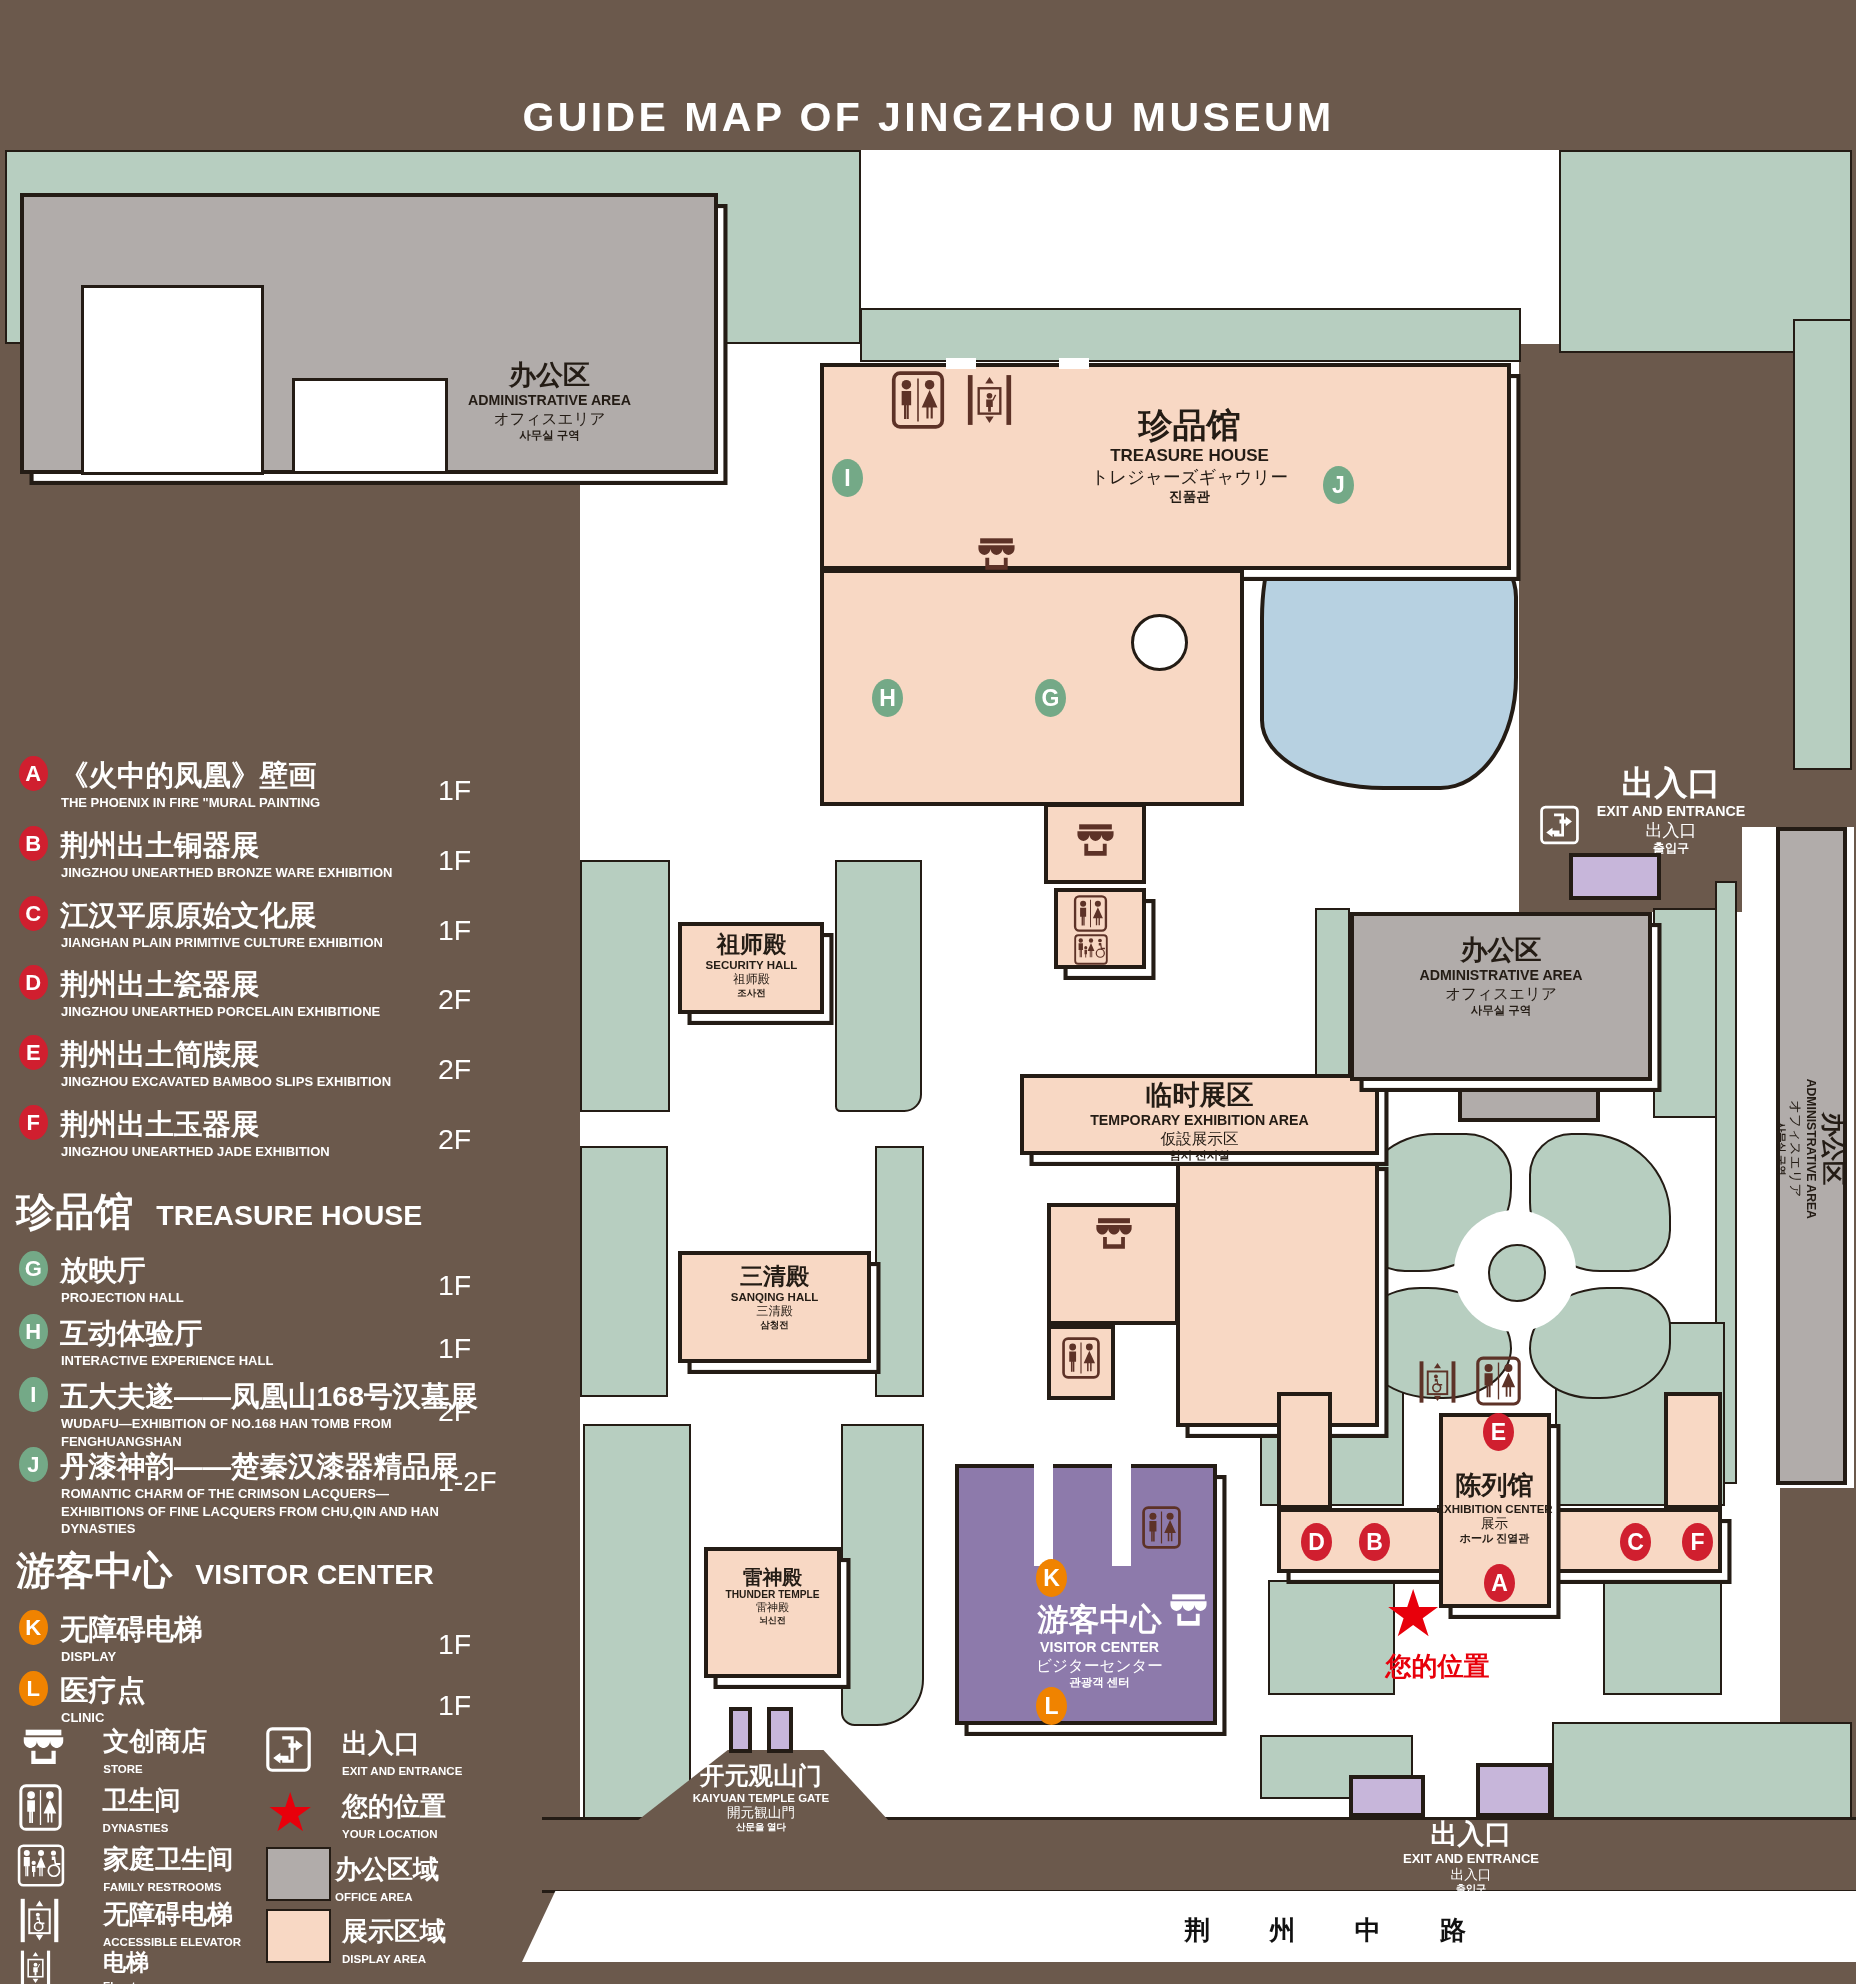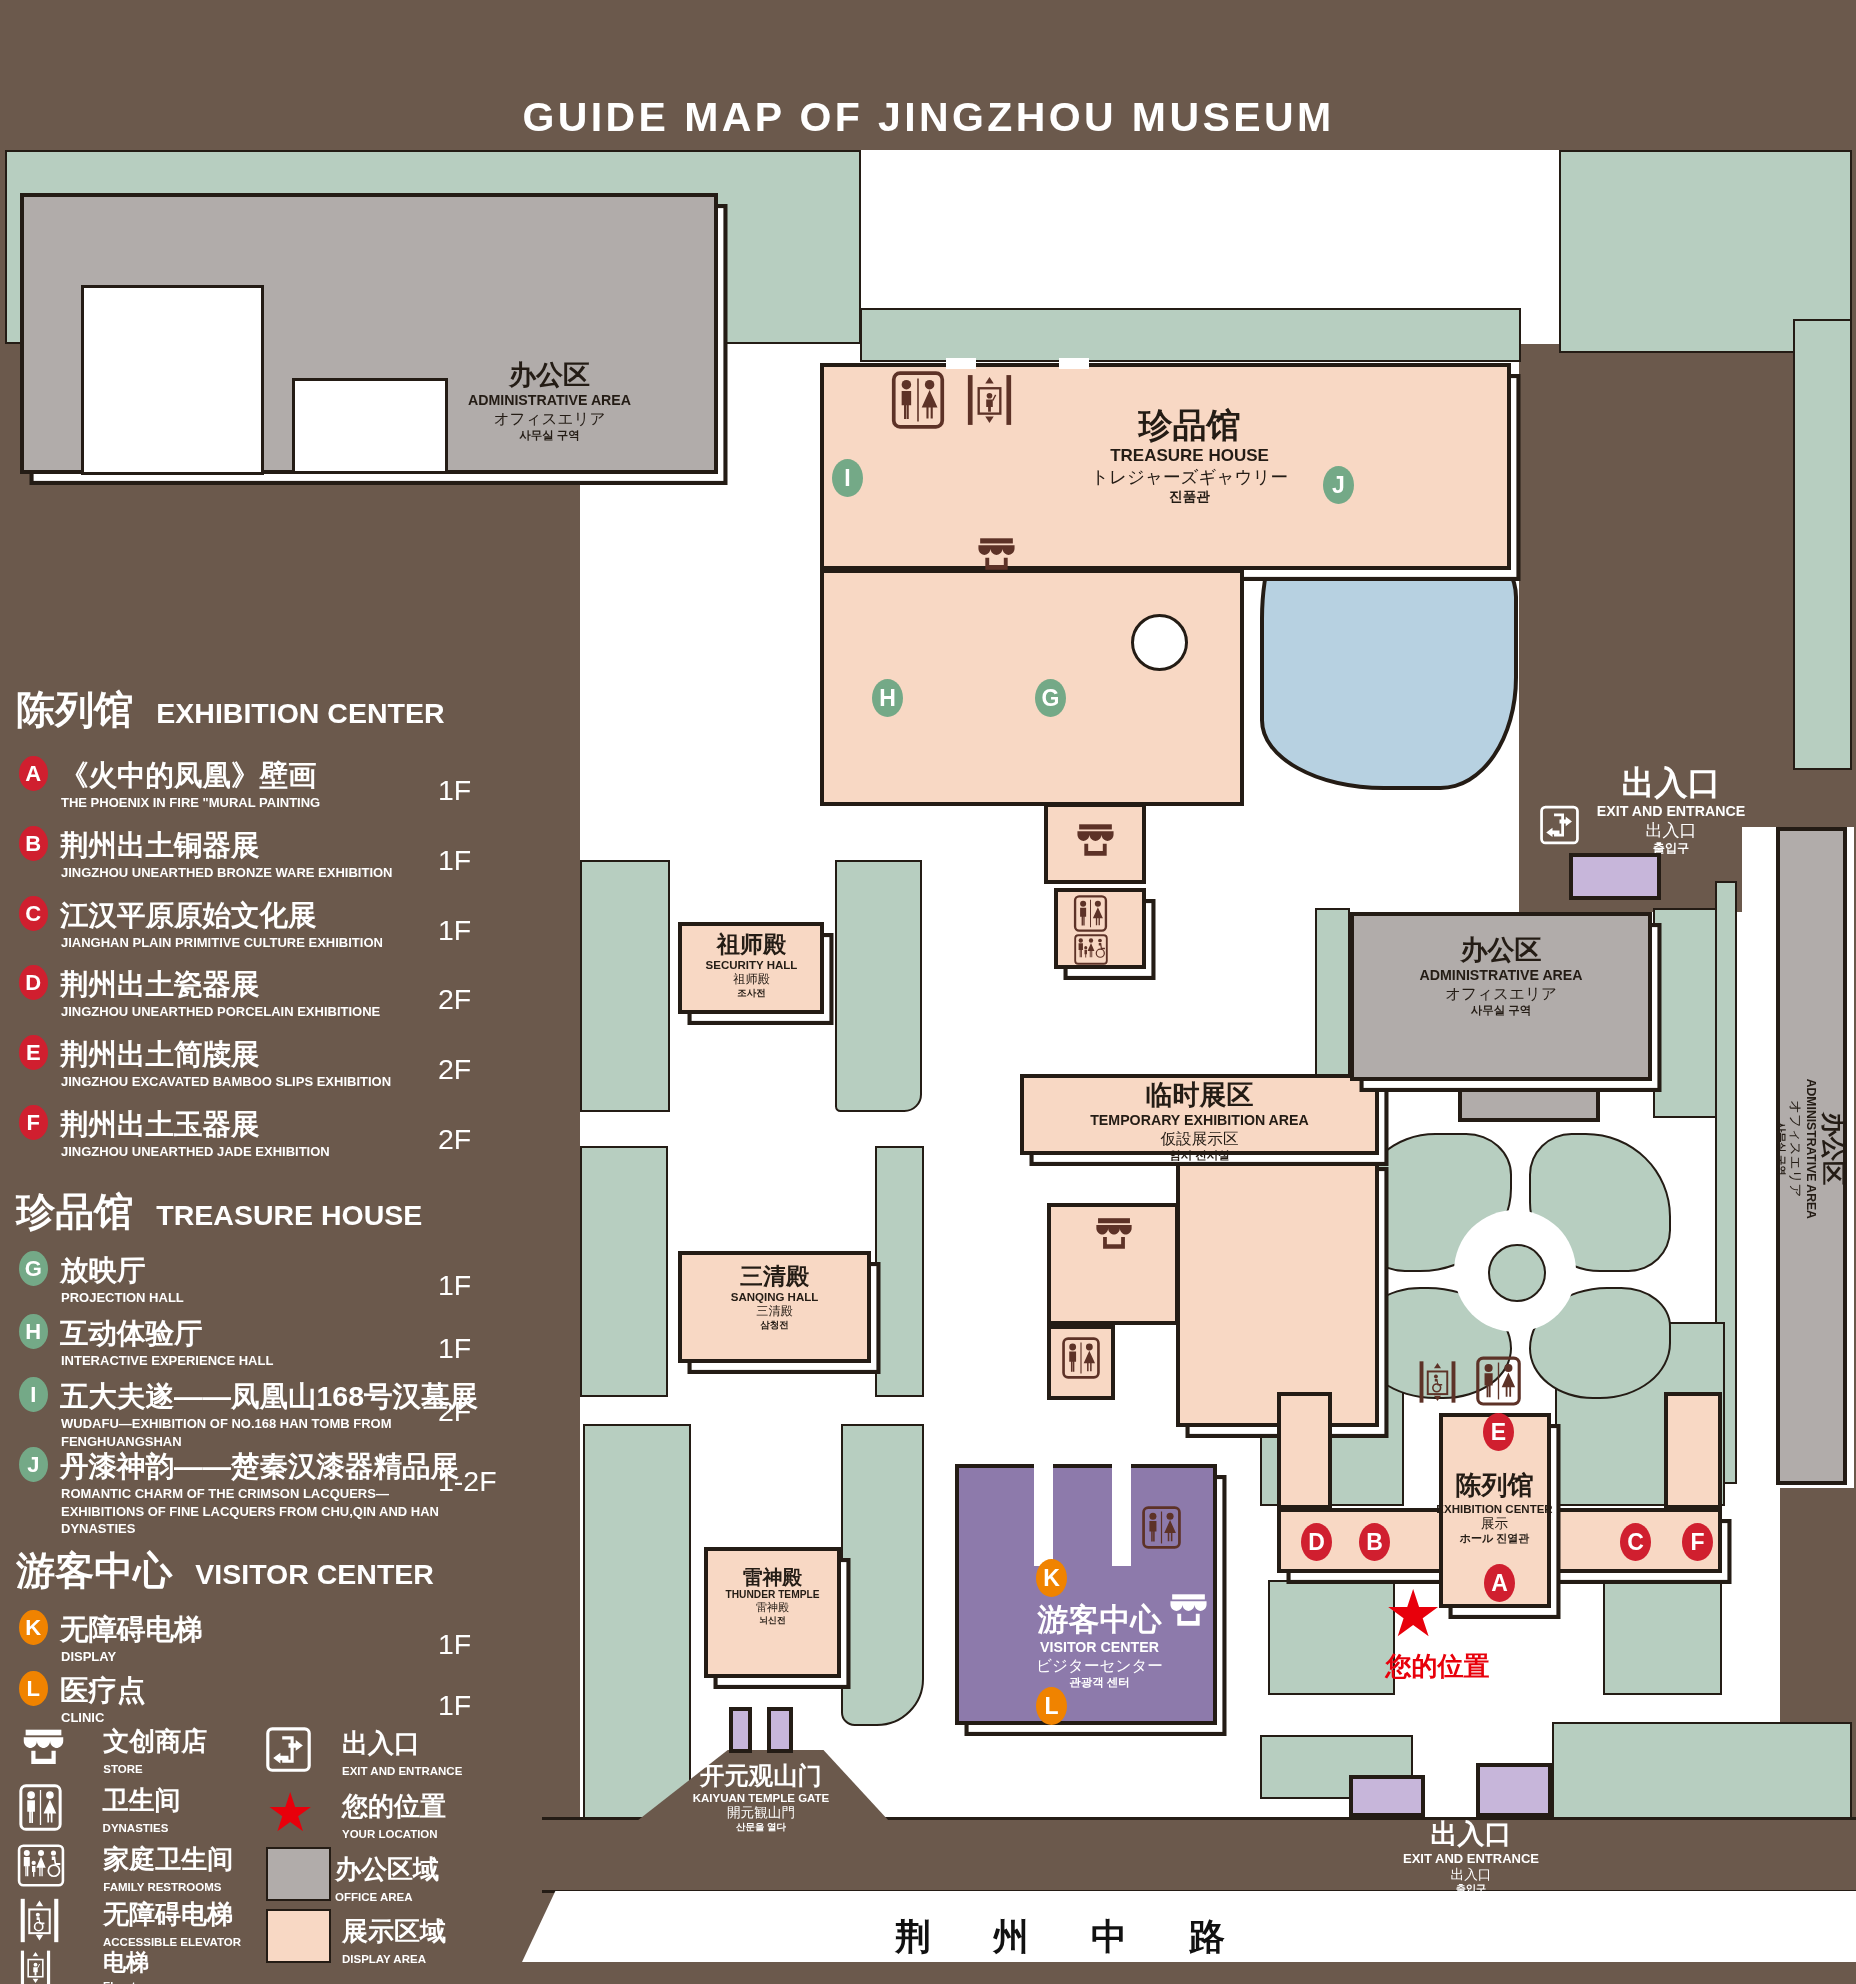--- a/index.html
+++ b/index.html
@@ -51,21 +51,21 @@
   .li .fl{position:absolute;left:419px;top:18px;font-size:28.5px;}
   .li .en{position:absolute;left:42px;top:38px;font-size:13px;font-weight:bold;width:380px;line-height:1.35;}
   .sy{position:absolute;color:#fff;}
   .sy .zh{font-size:26px;font-weight:bold;display:block;}
   .sy .en{font-size:11.5px;font-weight:bold;display:block;margin-top:4.1px;}
   .ic{display:block;}
   .ic-maroon{color:#5d3227;}
   .ic-white{color:#ffffff;}
   .star{color:#e8000b;line-height:1;}
   .redtxt{color:#e8000b;font-weight:bold;}
-  .roadtxt{font-size:36px;font-weight:bold;color:#111;letter-spacing:26px;text-align:left;}
+  .roadtxt{font-size:26px;font-weight:bold;color:#111;letter-spacing:26px;text-align:right;}
   .band{background:#6b594c;border-top:3.4px solid #241c15;border-bottom:3.4px solid #241c15;box-sizing:border-box;}
 </style>
 </head>
 <body>
 
 <svg width="0" height="0" style="position:absolute" aria-hidden="true">
   <defs>
     <symbol id="sym-wc" viewBox="0 0 100 110">
       <rect x="4" y="4" width="92" height="102" rx="12" fill="none" stroke="currentColor" stroke-width="7"></rect>
       <line x1="50" y1="14" x2="50" y2="96" stroke="currentColor" stroke-width="3"></line>
@@ -333,23 +333,20 @@
   <div class="abs bld lav" style="left:1476px;top:1763px;width:76px;height:54px"></div>
   <div class="lbl lbl-white" style="left:1383px;top:1818px;width:176px;z-index:5">
     <span class="l-zh" style="font-size:27px">出入口</span>
     <span class="l-en" style="font-size:13px">EXIT AND ENTRANCE</span>
     <span class="l-ja" style="font-size:13.6px">出入口</span>
     <span class="l-ko" style="font-size:10.2px;font-weight:bold">출입구</span>
   </div>
   <div class="abs path" style="left:522px;top:1891px;width:1335px;height:71px;clip-path:polygon(2.5% 0,100% 0,100% 100%,0 100%)"></div>
   <div class="abs roadtxt" style="left:895px;top:1913px;width:597px;z-index:5">荆 州 中 路</div>
 
-  <div class="lh" style="top:683px">
-    <span class="h-zh">陈列馆</span><span class="h-en">EXHIBITION CENTER</span>
-  </div>
   <div class="li" style="top:756px">
     <span class="bdg mk-red">A</span>
     <span class="zh">《火中的凤凰》壁画</span>
     <span class="fl">1F</span>
     <div class="en">THE PHOENIX IN FIRE "MURAL PAINTING</div>
   </div>
   <div class="li" style="top:826px">
     <span class="bdg mk-red">B</span>
     <span class="zh">荆州出土铜器展</span>
     <span class="fl">1F</span>

